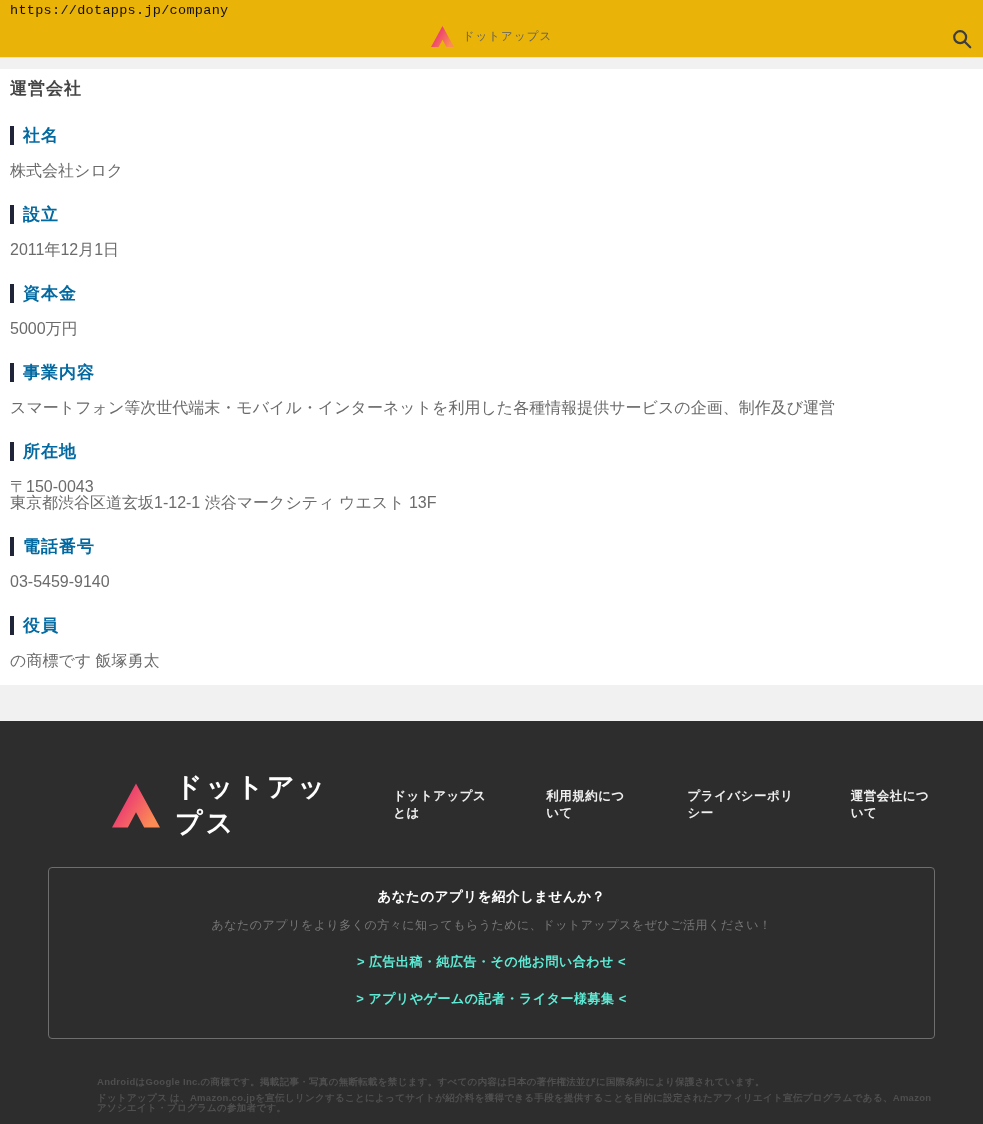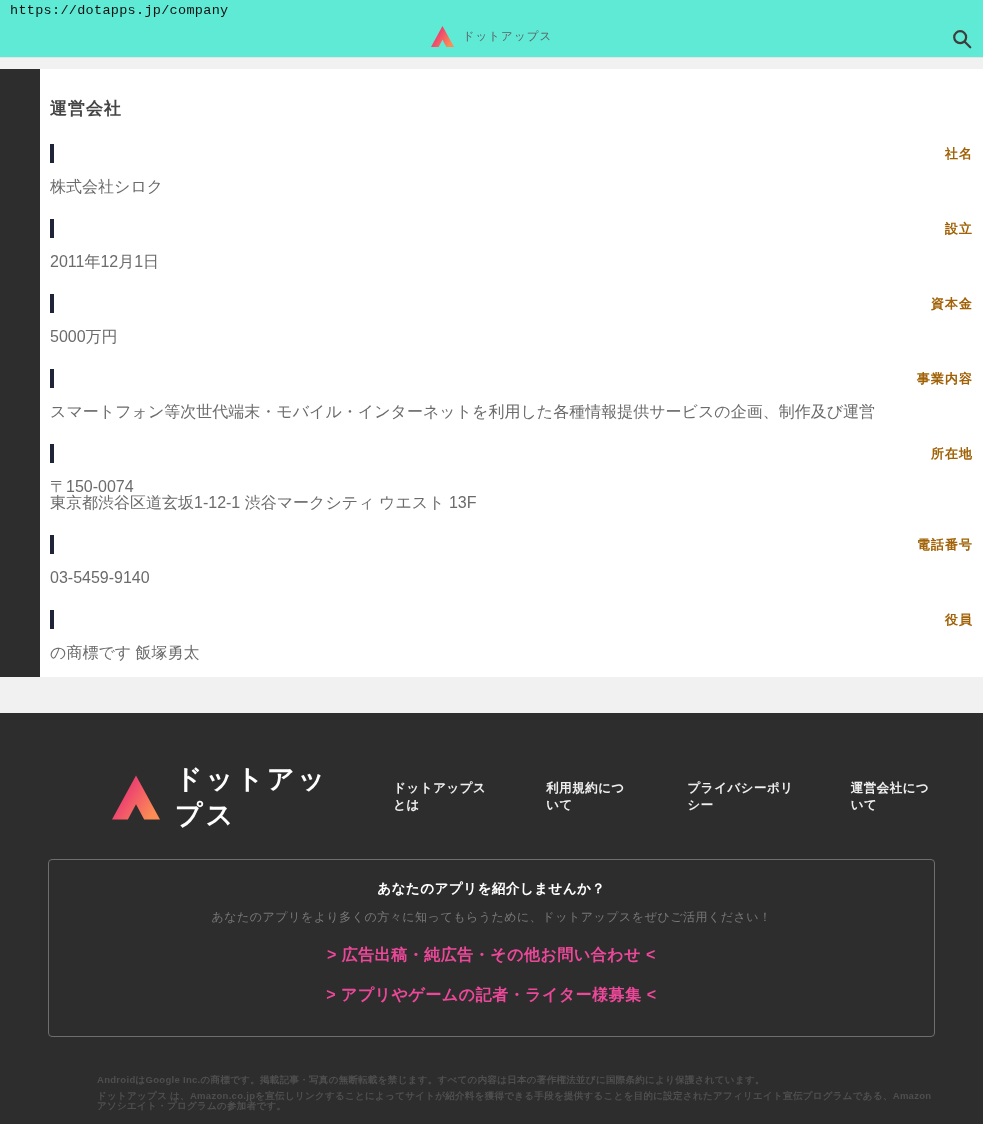--- a/index.html
+++ b/index.html
@@ -6,21 +6,21 @@
   html, body {
     margin: 0; padding: 0;
     width: 983px;
     background: #2d2d2d;
     font-family: "Liberation Sans", "DejaVu Sans", sans-serif;
   }
   
   .top-header {
     position: relative;
     height: 57px;
-    background: #5eead4;
+    background: #eab308;
   }
   .url-caption {
     position: absolute;
     left: 10px; top: 3px;
     font-family: "Liberation Mono", "DejaVu Sans Mono", monospace;
     font-size: 13.5px;
     color: #111111;
     letter-spacing: 0.3px;
   }
   .brand-center {
@@ -49,39 +49,37 @@
     background: #f1f1f2;
     border-top: 1px solid #e3e3e4;
   }
   .band-bottom {
     height: 36px;
     background: #f1f1f2;
   }
   
   .main {
     background: #ffffff;
-    padding: 28px 10px 16px 10px;
-    margin-left: 40px;
+    padding: 8px 10px 16px 10px;
   }
   .page-title {
     margin: 0;
     font-size: 17px;
     font-weight: bold;
     color: #454545;
     letter-spacing: 1px;
   }
   .section-head {
     display: flex;
     align-items: center;
     margin: 24px 0 0 0;
-    font-size: 13px;
-    font-weight: bold;
-    color: #a16207;
+    font-size: 17px;
+    font-weight: bold;
+    color: #0369a1;
     letter-spacing: 1px;
-    justify-content: space-between;
   }
   .section-bar {
     width: 4px;
     height: 19px;
     background: #1f2438;
     margin-right: 9px;
     flex: none;
   }
   .section-value {
     margin: 16px 0 0 0;
@@ -145,23 +143,23 @@
   }
   .cta-subtitle {
     margin: 11px 0 0 0;
     font-size: 12px;
     color: #787878;
     letter-spacing: 0.5px;
   }
   .cta-link {
     display: block;
     margin-top: 19px;
-    font-size: 16px;
-    font-weight: bold;
-    color: #ec4899;
+    font-size: 13px;
+    font-weight: bold;
+    color: #5eead4;
     text-decoration: none;
     letter-spacing: 0.5px;
     cursor: pointer;
     text-align: center;
   }
   .legal-wrap {
     width: 887px;
     margin: 38px auto 0;
     padding-left: 49px;
   }
@@ -249,21 +247,21 @@
       <span>事業内容</span>
     </h2>
     <p class="section-value">スマートフォン等次世代端末・モバイル・インターネットを利用した各種情報提供サービスの企画、制作及び運営</p>
   </div>
 
   <div class="section">
     <h2 class="section-head">
       <span class="section-bar"></span>
       <span>所在地</span>
     </h2>
-    <p class="section-value">〒150-0074
+    <p class="section-value">〒150-0043
 東京都渋谷区道玄坂1-12-1 渋谷マークシティ ウエスト 13F</p>
   </div>
 
   <div class="section">
     <h2 class="section-head">
       <span class="section-bar"></span>
       <span>電話番号</span>
     </h2>
     <p class="section-value">03-5459-9140</p>
   </div>

